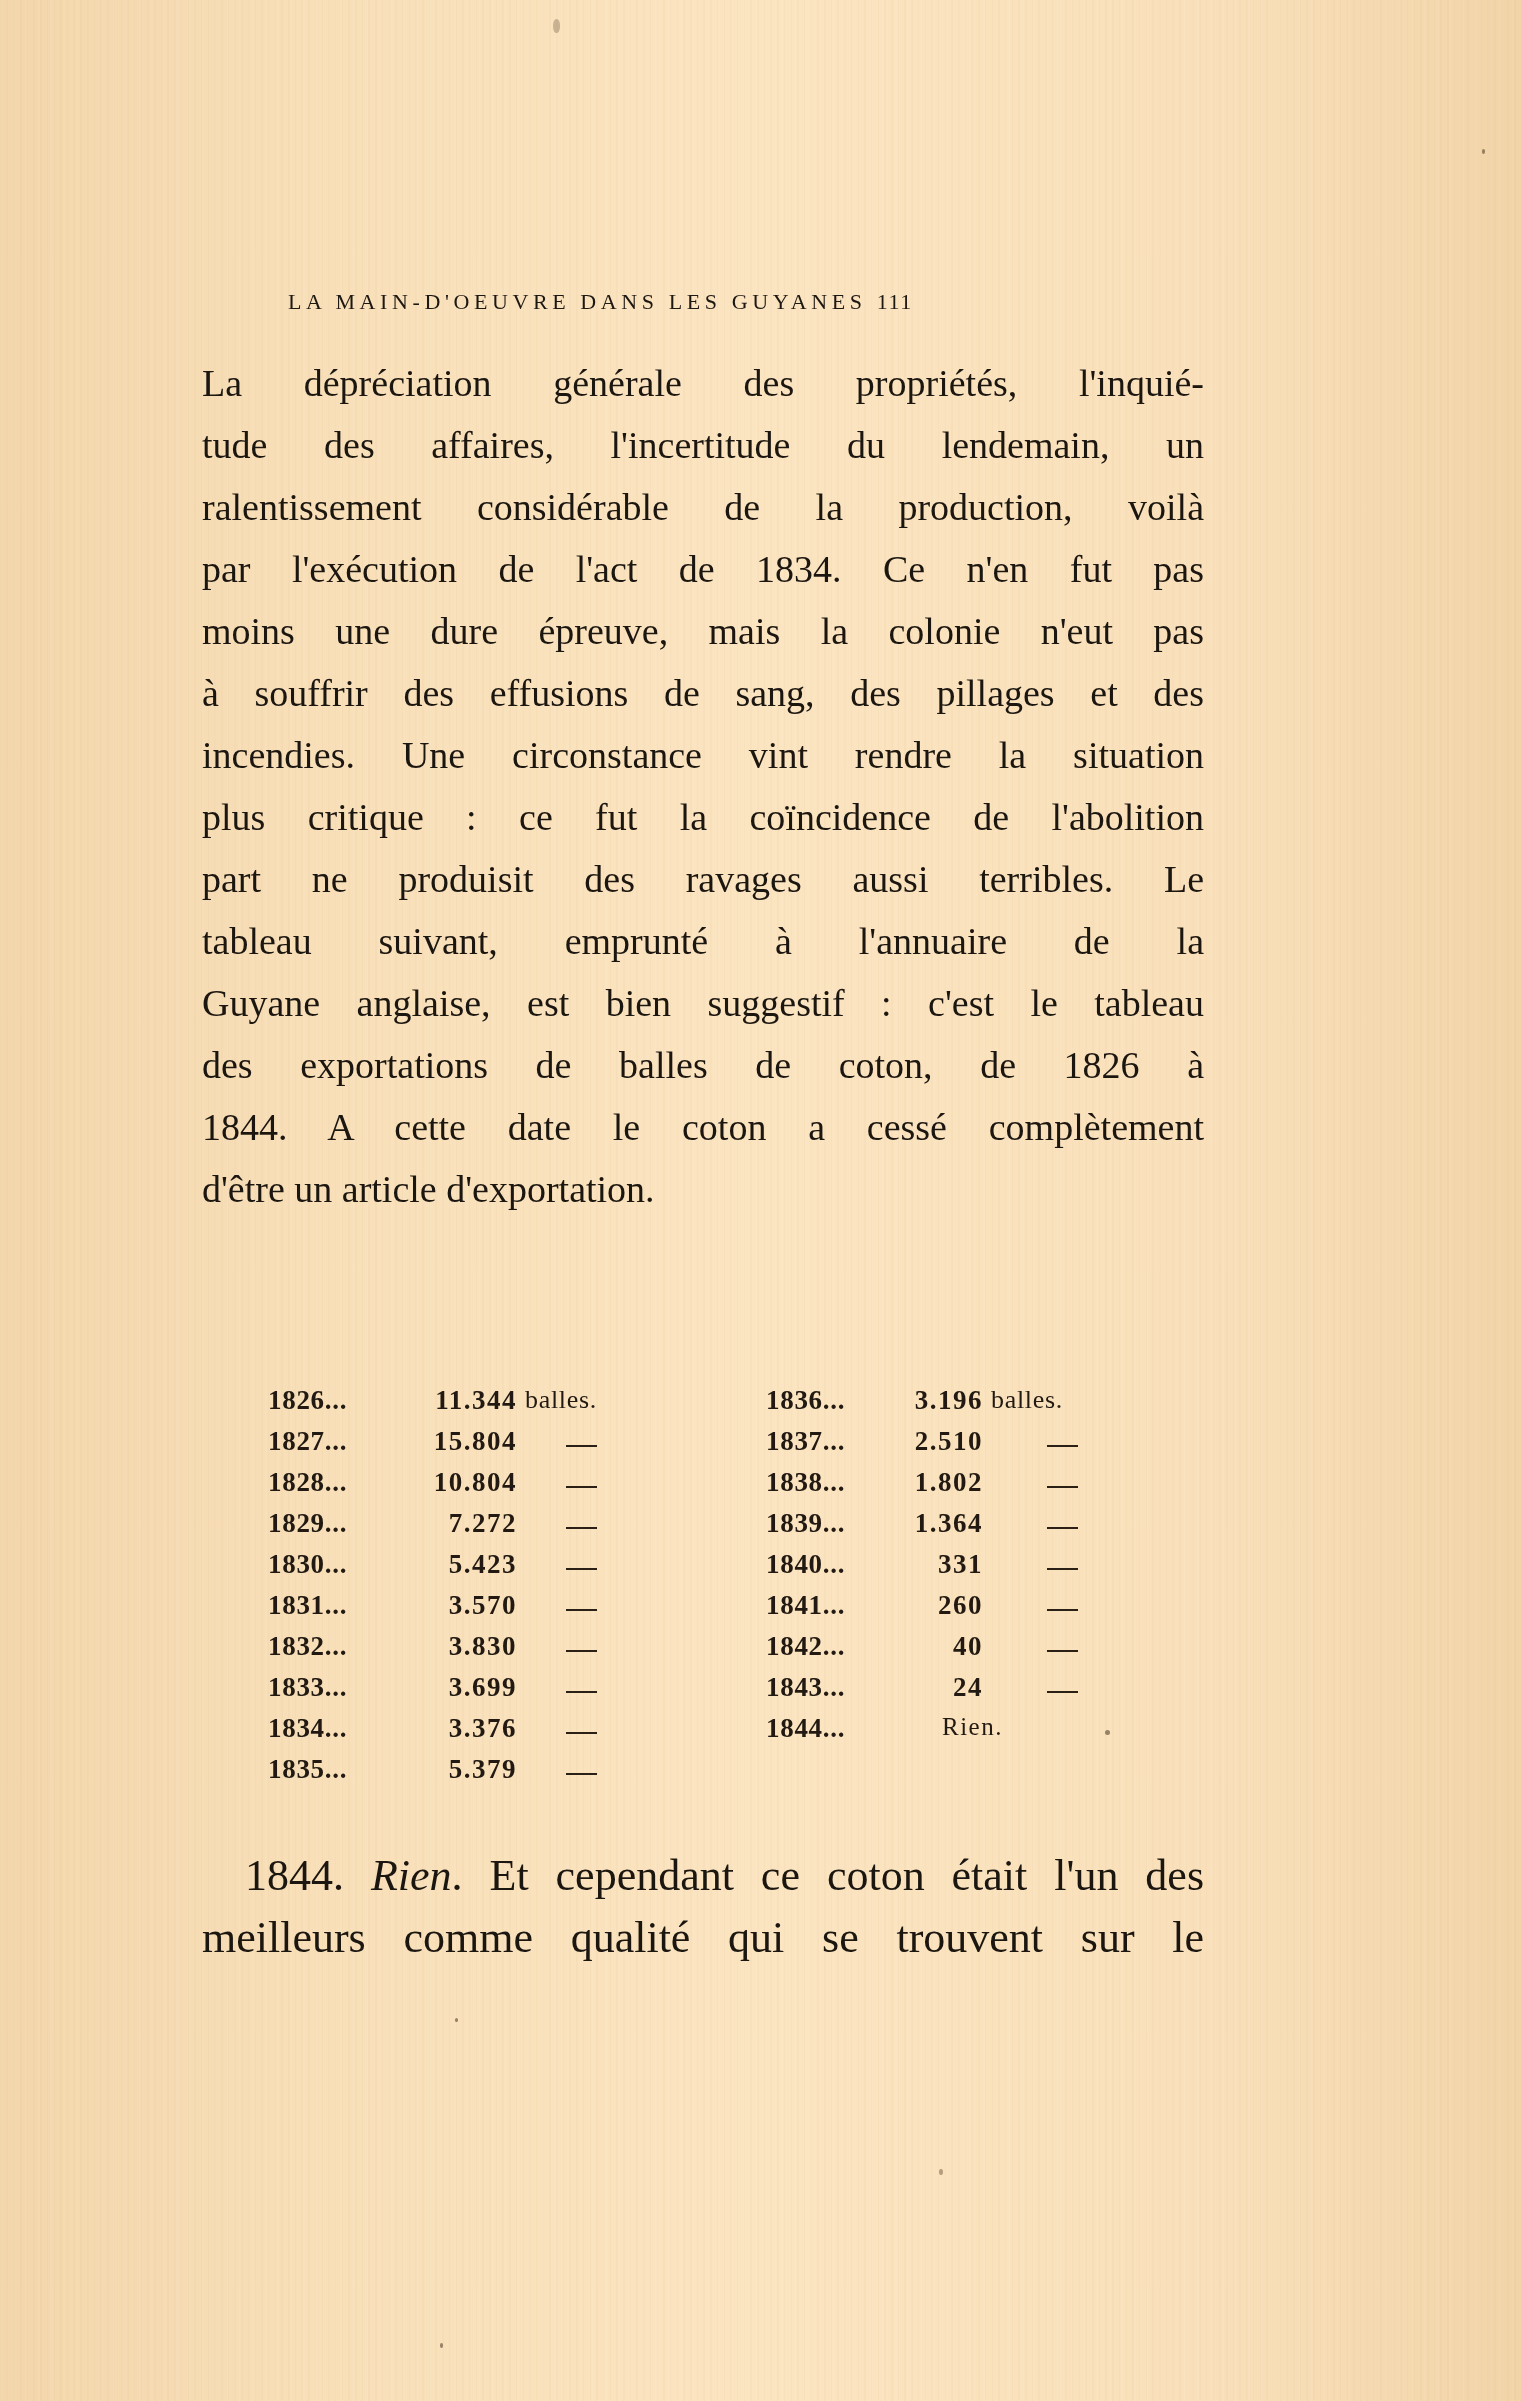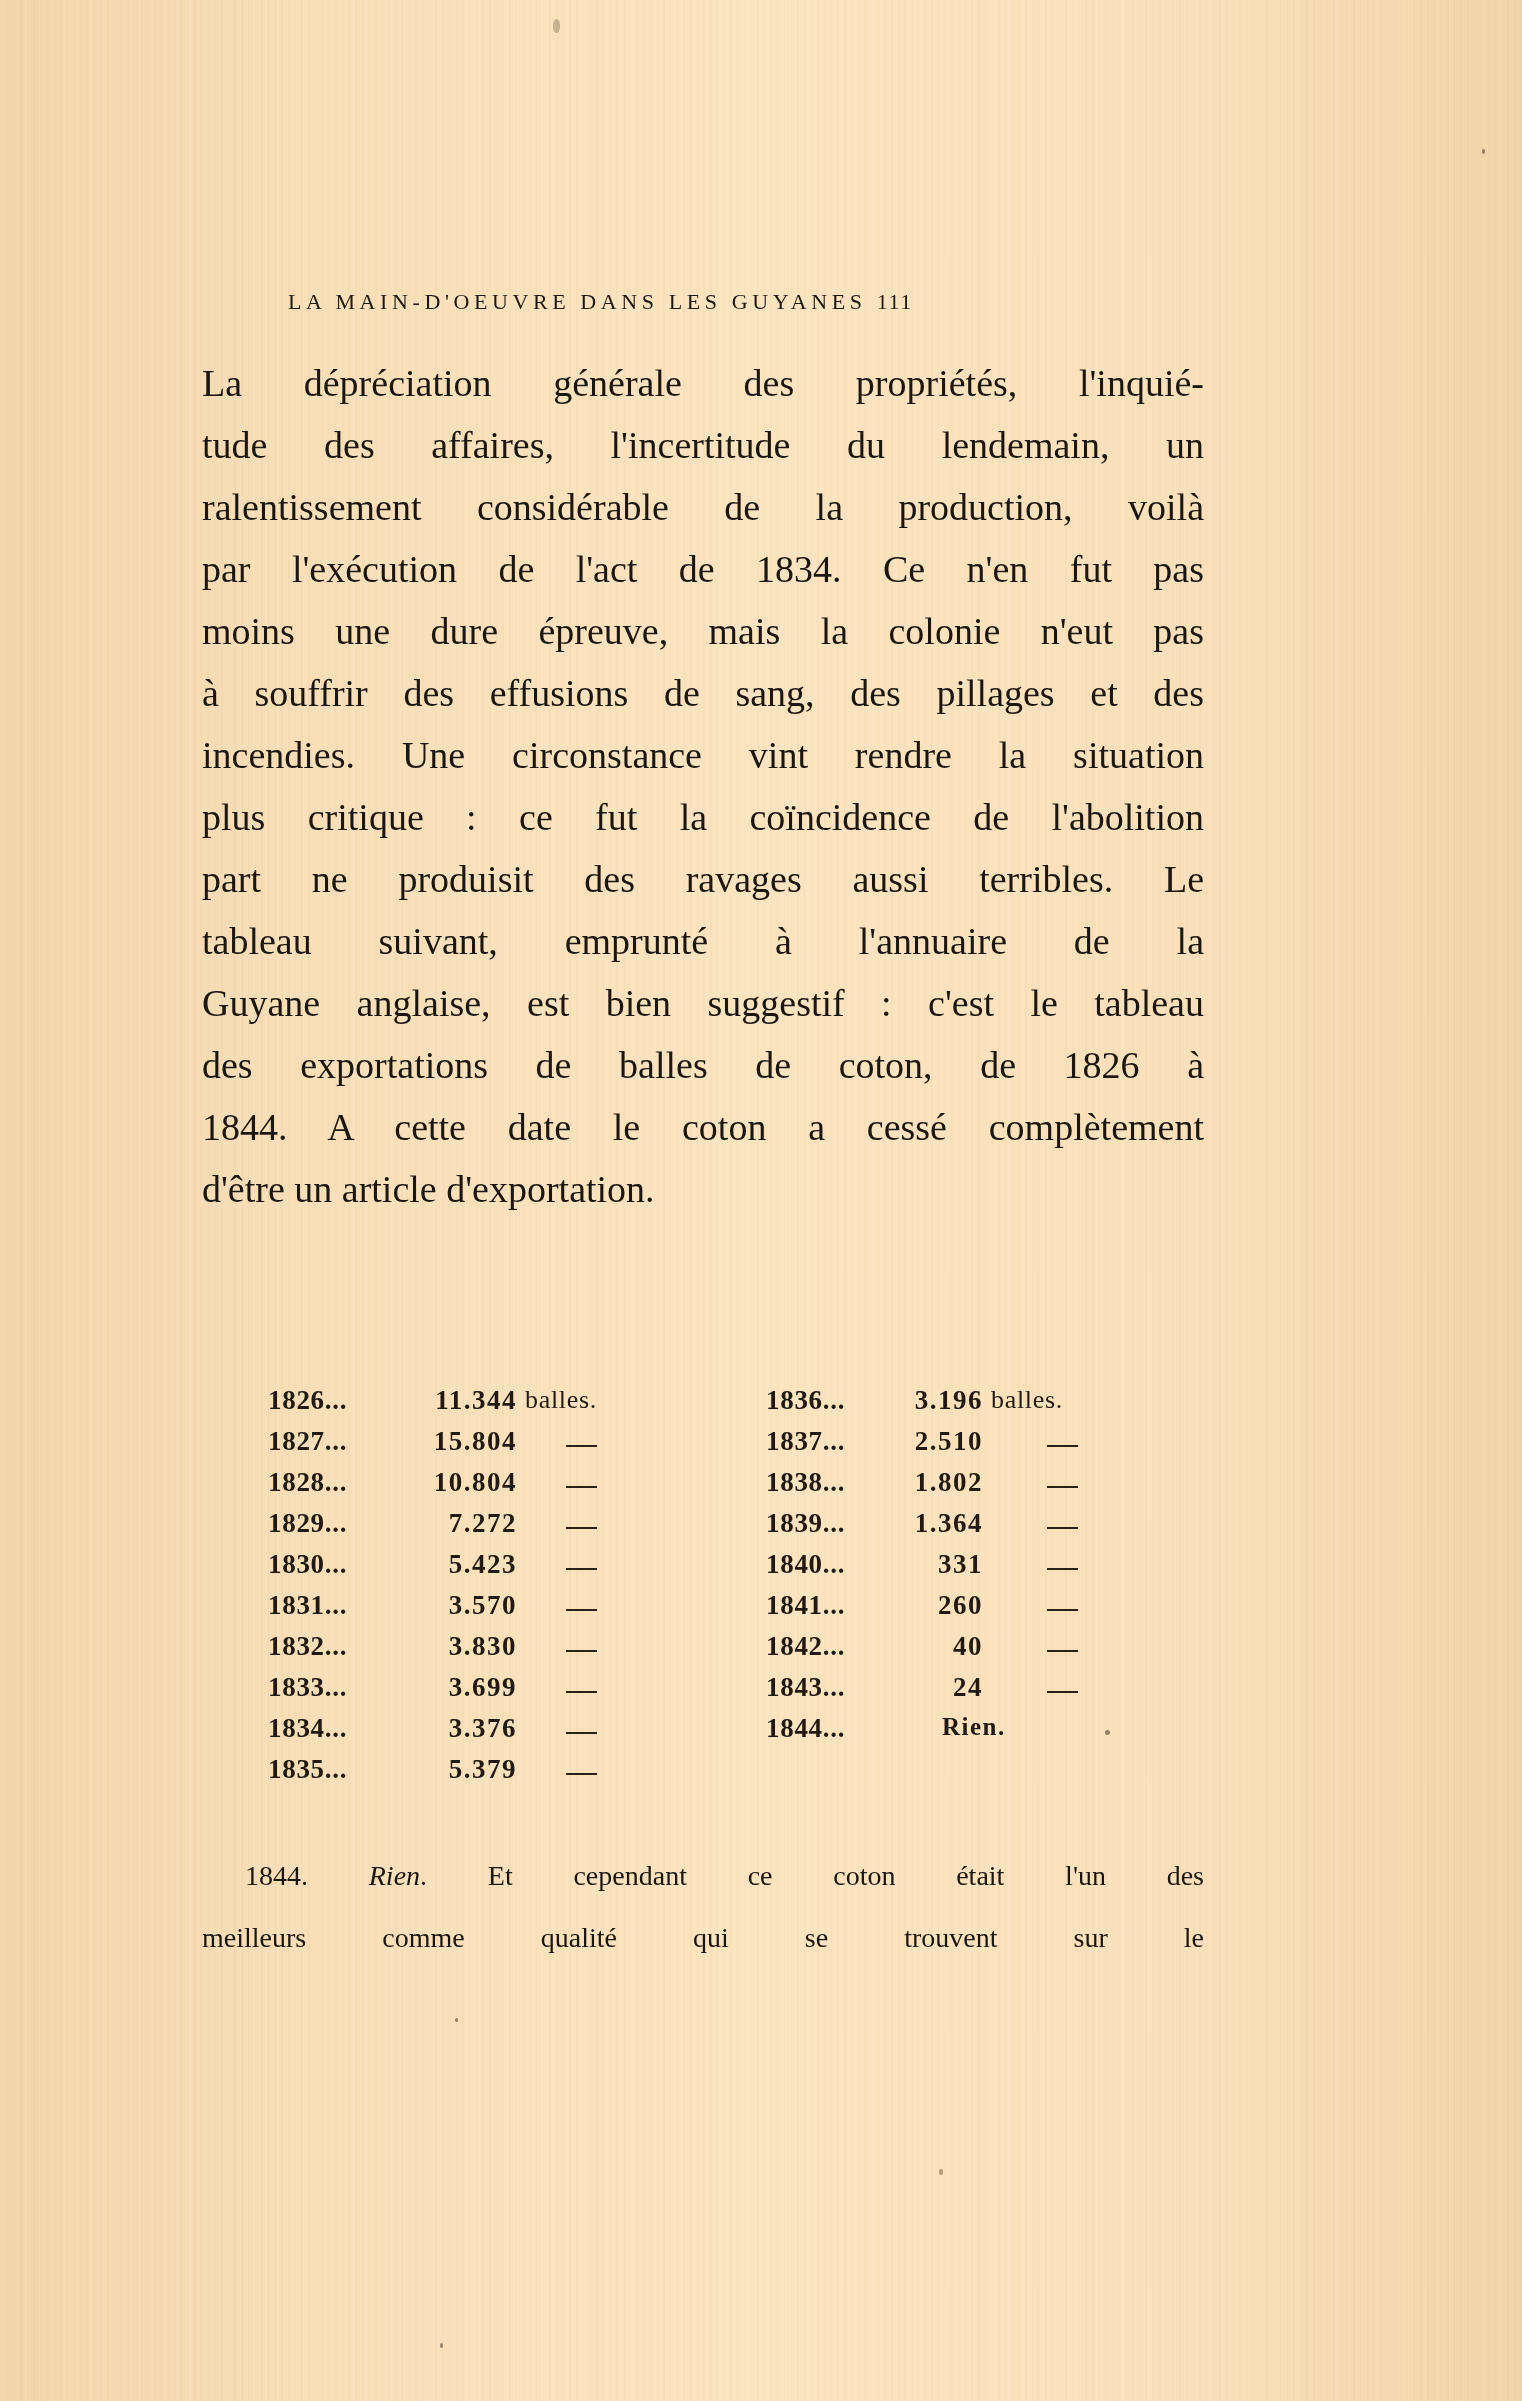--- a/index.html
+++ b/index.html
@@ -107,30 +107,30 @@
       position: absolute;
       top: 19.3px;
       width: 31px;
       height: 1.9px;
       background: #2a2016;
     }
     .col.left .trow .ditto { left: 298px; }
     .col.right .trow .ditto { left: 281px; }
     .trow .val.word {
       text-align: left;
-      font-weight: bold;
+      font-weight: normal;
       font-size: 25px;
     }
     .col.right .trow .val.word { left: 176px; }
     .after-text {
       position: absolute;
       left: 202px;
       top: 1845px;
       width: 1002px;
-      font-size: 28px;
+      font-size: 44px;
       line-height: 62px;
       color: #1c1610;
     }
     .after-text .indent {
       display: inline-block;
       width: 43px;
     }
     i { font-style: italic; }
   </style>
 </head>

